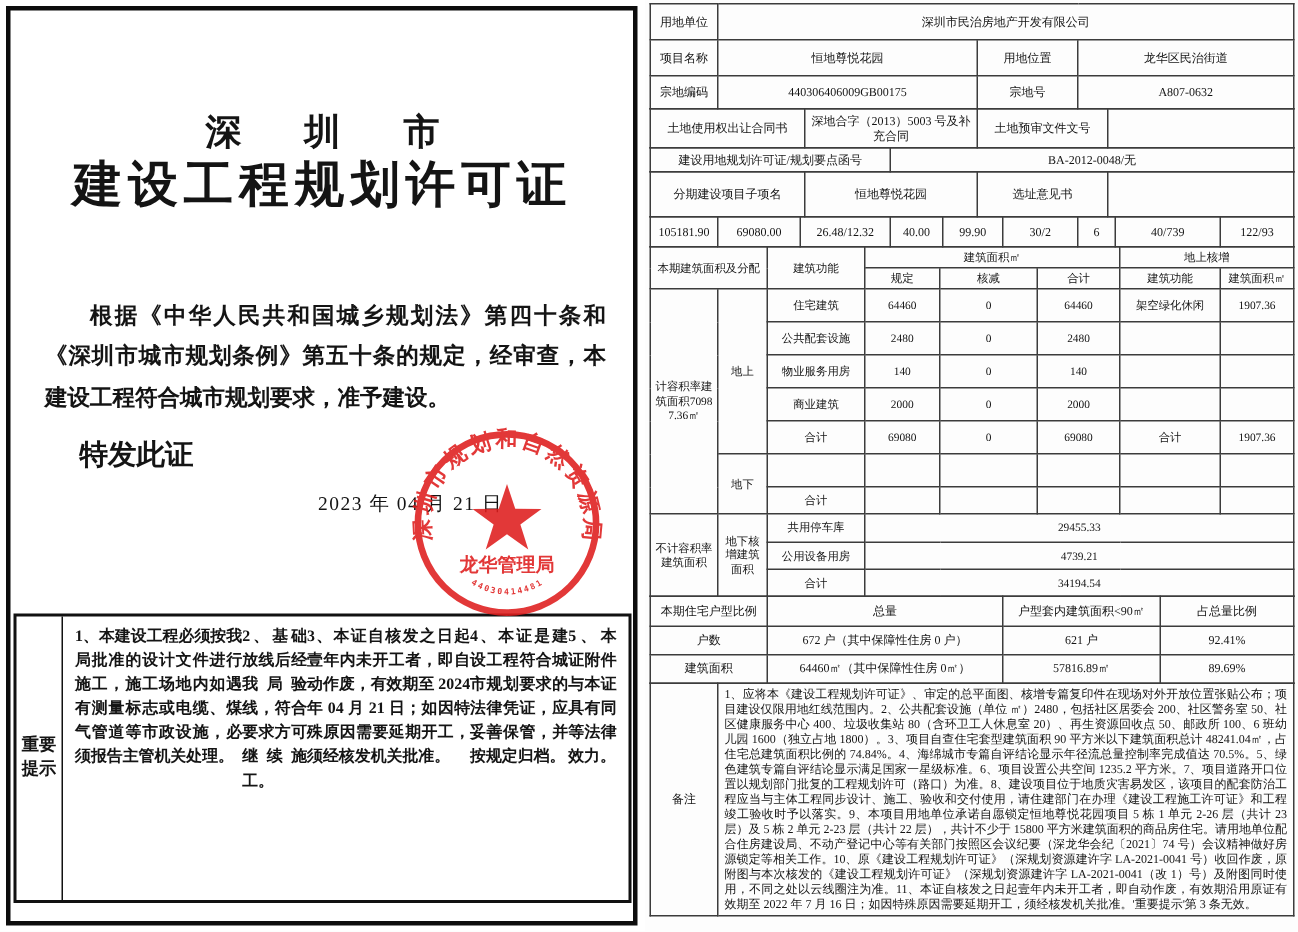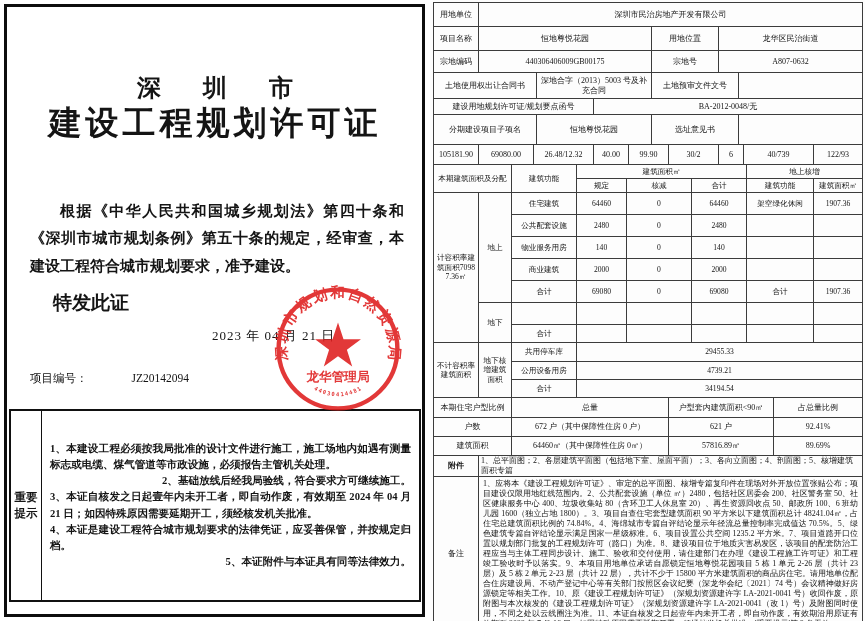--- a/index.html
+++ b/index.html
@@ -13,21 +13,21 @@
   .permitno{position:absolute;right:22px;top:169px;font-size:11.5px;}
   .para{position:absolute;left:30px;right:26px;top:198px;font-size:15px;font-weight:600;line-height:1.82;text-indent:2em;text-align:justify;}
   .issue{position:absolute;left:53px;top:290px;font-size:19px;font-weight:600;}
   .datetext{position:absolute;left:212px;top:327px;font-size:13px;letter-spacing:1px;z-index:1;}
   .projno{position:absolute;left:30px;top:371px;font-size:11.5px;}
   .projno .val{margin-left:44px;font-family:"Liberation Serif",serif;}
   .stamp{position:absolute;left:272px;top:283px;width:132px;height:132px;z-index:2;opacity:.88;}
   .impbox{position:absolute;left:9px;right:9px;top:409px;bottom:19px;border:2px solid #111;display:flex;}
   .implabel{width:30px;border-right:1.5px solid #111;display:flex;align-items:center;justify-content:center;
             font-size:11.5px;font-weight:600;line-height:1.35;text-align:center;}
-  .impitems{flex:1;padding:6px 8px;display:flex;flex-direction:column;justify-content:center;align-items:flex-end;}
+  .impitems{flex:1;padding:6px 8px;display:flex;flex-direction:row;justify-content:center;}
   .impitems div{font-size:10.6px;line-height:1.52;font-weight:600;text-align:justify;}
   
   .rpage{position:absolute;left:433px;top:2px;width:430px;}
   table.t{border-collapse:collapse;table-layout:fixed;width:429px;margin-top:-1px;}
   table.t:first-child{margin-top:0;}
   .t td{border:1px solid #3c3c3c;text-align:center;vertical-align:middle;padding:0 2px;font-size:8px;
         overflow:hidden;word-break:break-all;line-height:1.25;}
   .t td.lab{font-weight:400;}
   .t td.lft{text-align:left;}
   .t td.jst{text-align:justify;}
@@ -38,23 +38,20 @@
 </head>
 <body>
 
 <div class="lpage">
   <div class="lframe"></div>
   <div class="city">深 圳 市</div>
   <div class="ltitle">建设工程规划许可证</div>
   <div class="para">根据《中华人民共和国城乡规划法》第四十条和《深圳市城市规划条例》第五十条的规定，经审查，本建设工程符合城市规划要求，准予建设。</div>
   <div class="issue">特发此证</div>
   <div class="datetext">2023 年 04 月 21 日</div>
-  <div class="projno">
-    <span>项目编号：</span><span class="val">JZ20142094</span>
-  </div>
 
   <svg class="stamp" viewBox="0 0 120 120">
     <circle cx="60" cy="60" r="54" fill="none" stroke="#df1d1d" stroke-width="4"></circle>
     <polygon points="60,36 65,51.1 80.9,51.2 68.1,60.6 72.9,75.8 60,66.5 47.1,75.8 51.9,60.6 39.1,51.2 55,51.1" fill="#df1d1d"></polygon>
     <defs>
       <path id="ringPath" d="M 15.8,76.1 A 47,47 0 1 1 104.2,76.1" fill="none"></path>
       <path id="botPath" d="M 36.5,95.6 A 41,41 0 0 0 83.5,95.6" fill="none"></path>
     </defs>
     <text font-size="13.2" fill="#df1d1d" font-weight="bold" letter-spacing="2.2" font-family="Liberation Serif, serif">
       <textPath href="#ringPath" startOffset="6"> 深圳市规划和自然资源局</textPath>
@@ -305,32 +302,20 @@
     </tr>
     <tr style="height:19px">
       <td class="lab">建筑面积</td>
       <td>64460㎡（其中保障性住房 0㎡）</td>
       <td>57816.89㎡</td>
       <td>89.69%</td>
     </tr>
   </tbody>
     </table>
 
-  <table class="t">
-    <colgroup>
-        <col style="width:45px">
-        <col style="width:384px">
-      </colgroup>
-    <tbody>
-        <tr style="height:18px">
-      <td class="lab" style="font-weight:bold">附件</td>
-      <td class="lft small">1、总平面图；2、各层建筑平面图（包括地下室、屋面平面）；3、各向立面图；4、剖面图；5、核增建筑面积专篇</td>
-    </tr>
-  </tbody>
-    </table>
 
   <table class="t">
     <colgroup>
         <col style="width:45px">
         <col style="width:384px">
       </colgroup>
     <tbody>
         <tr style="height:88px">
       <td class="lab">备注</td>
       <td class="jst fine" style="padding:2px 4px">1、应将本《建设工程规划许可证》、审定的总平面图、核增专篇复印件在现场对外开放位置张贴公布；项目建设仅限用地红线范围内。2、公共配套设施（单位 ㎡）2480，包括社区居委会 200、社区警务室 50、社区健康服务中心 400、垃圾收集站 80（含环卫工人休息室 20）、再生资源回收点 50、邮政所 100、6 班幼儿园 1600（独立占地 1800）。3、项目自查住宅套型建筑面积 90 平方米以下建筑面积总计 48241.04㎡，占住宅总建筑面积比例的 74.84%。4、海绵城市专篇自评结论显示年径流总量控制率完成值达 70.5%。5、绿色建筑专篇自评结论显示满足国家一星级标准。6、项目设置公共空间 1235.2 平方米。7、项目道路开口位置以规划部门批复的工程规划许可（路口）为准。8、建设项目位于地质灾害易发区，该项目的配套防治工程应当与主体工程同步设计、施工、验收和交付使用，请住建部门在办理《建设工程施工许可证》和工程竣工验收时予以落实。9、本项目用地单位承诺自愿锁定恒地尊悦花园项目 5 栋 1 单元 2-26 层（共计 23 层）及 5 栋 2 单元 2-23 层（共计 22 层），共计不少于 15800 平方米建筑面积的商品房住宅。请用地单位配合住房建设局、不动产登记中心等有关部门按照区会议纪要（深龙华会纪〔2021〕74 号）会议精神做好房源锁定等相关工作。10、原《建设工程规划许可证》（深规划资源建许字 LA-2021-0041 号）收回作废，原附图与本次核发的《建设工程规划许可证》（深规划资源建许字 LA-2021-0041（改 1）号）及附图同时使用，不同之处以云线圈注为准。11、本证自核发之日起壹年内未开工者，即自动作废，有效期沿用原证有效期至 2022 年 7 月 16 日；如因特殊原因需要延期开工，须经核发机关批准。'重要提示'第 3 条无效。</td>

